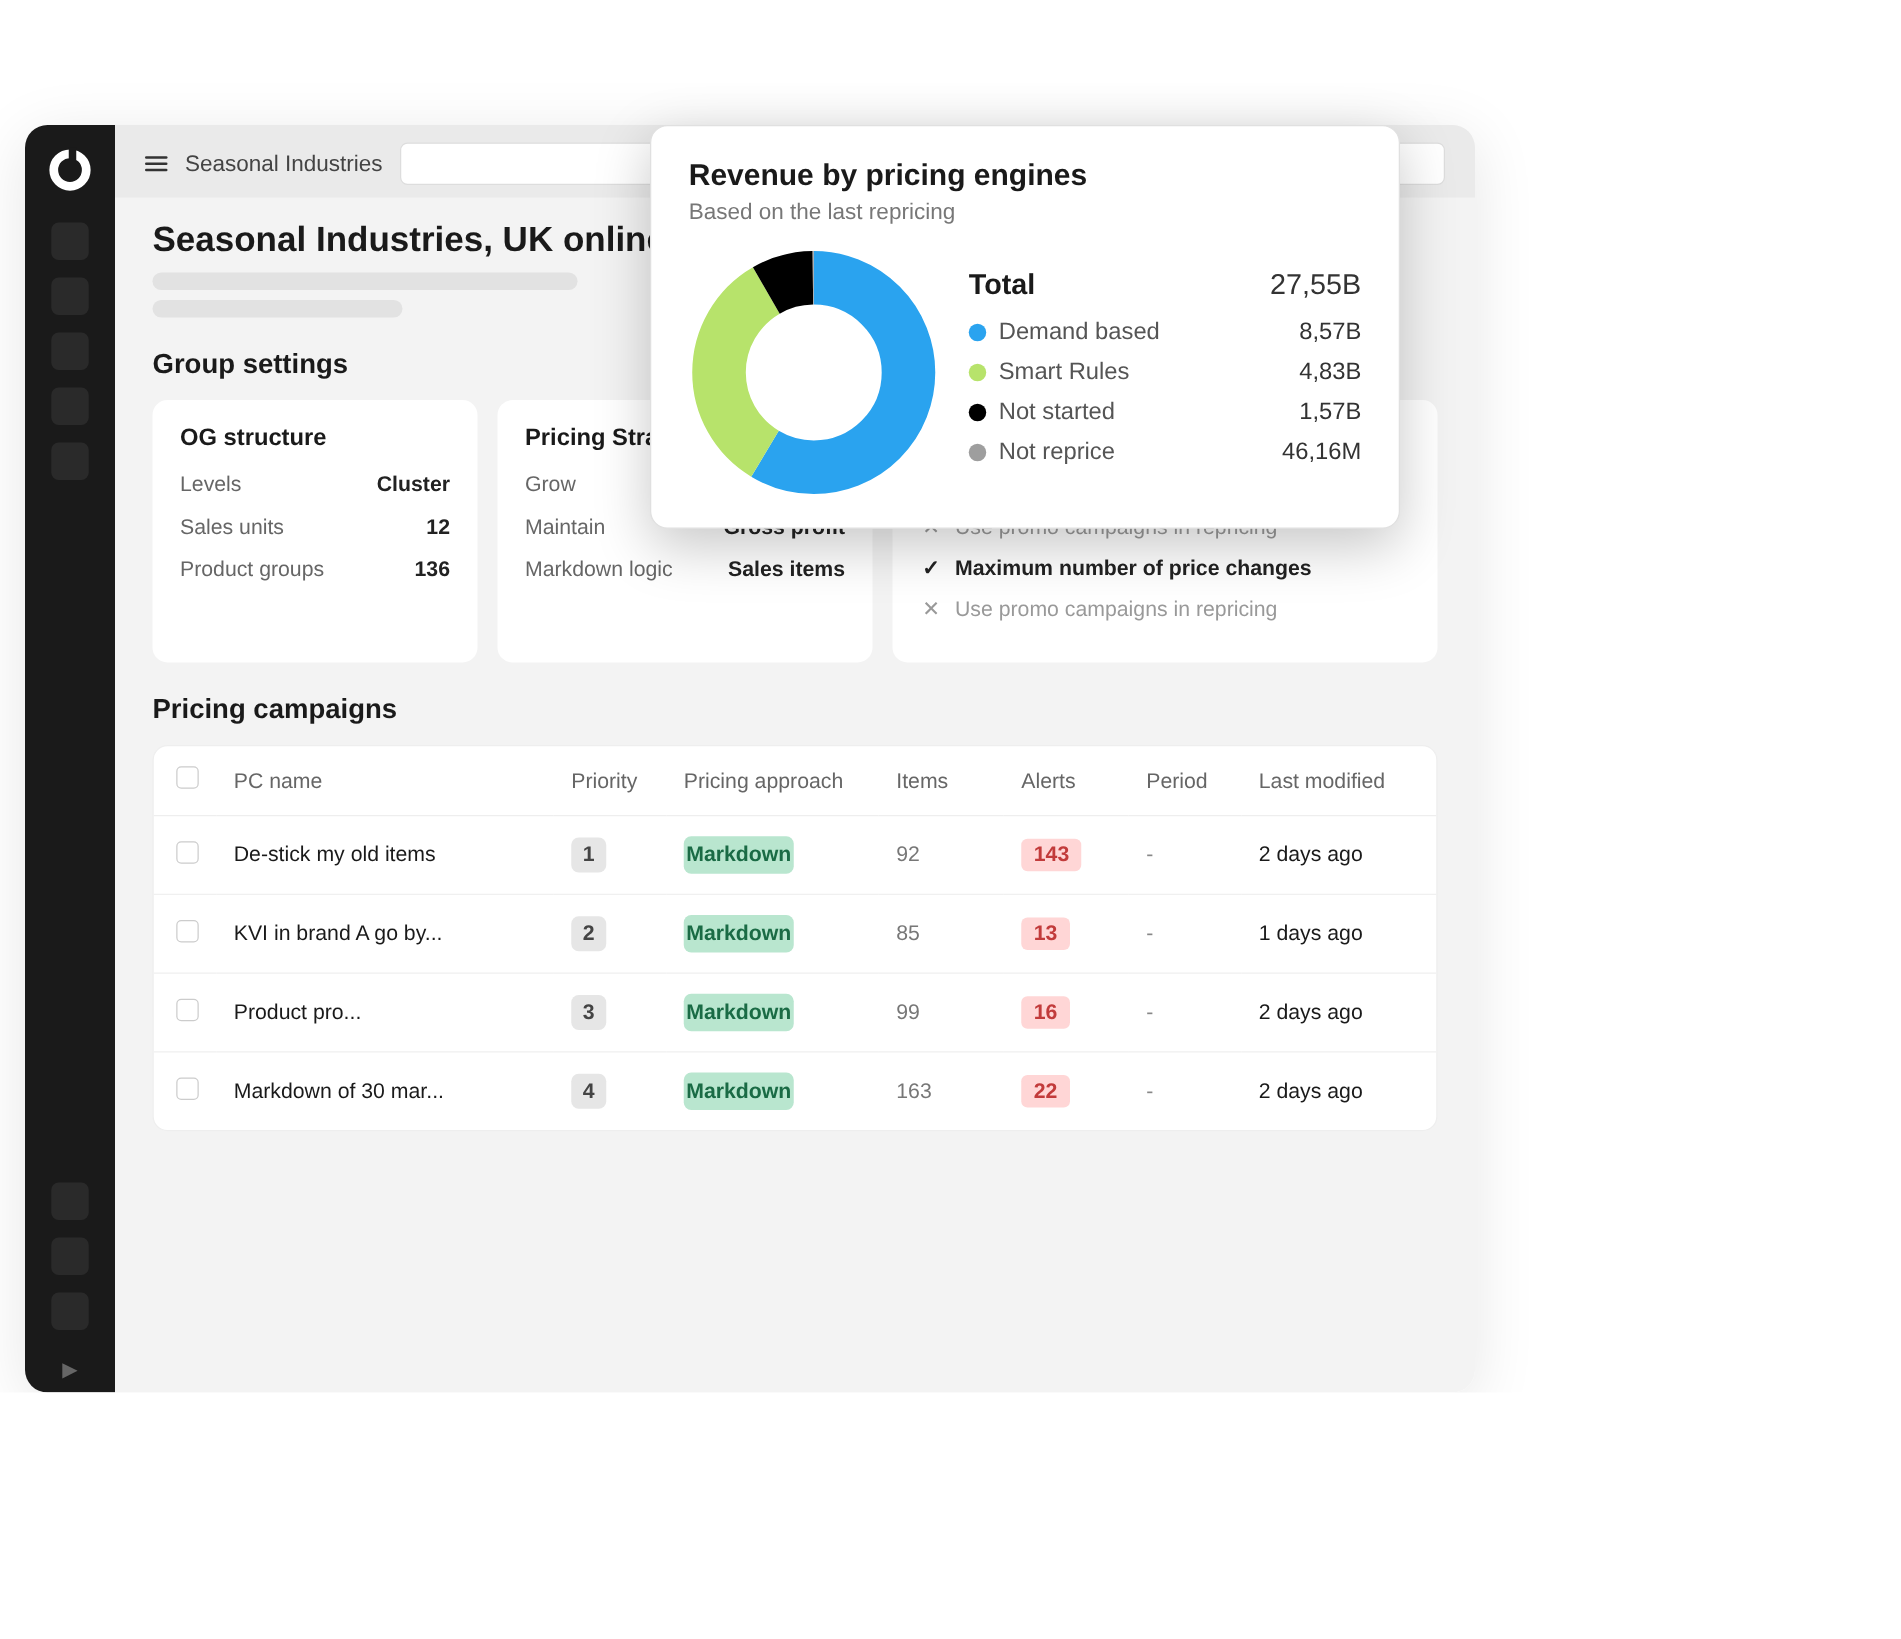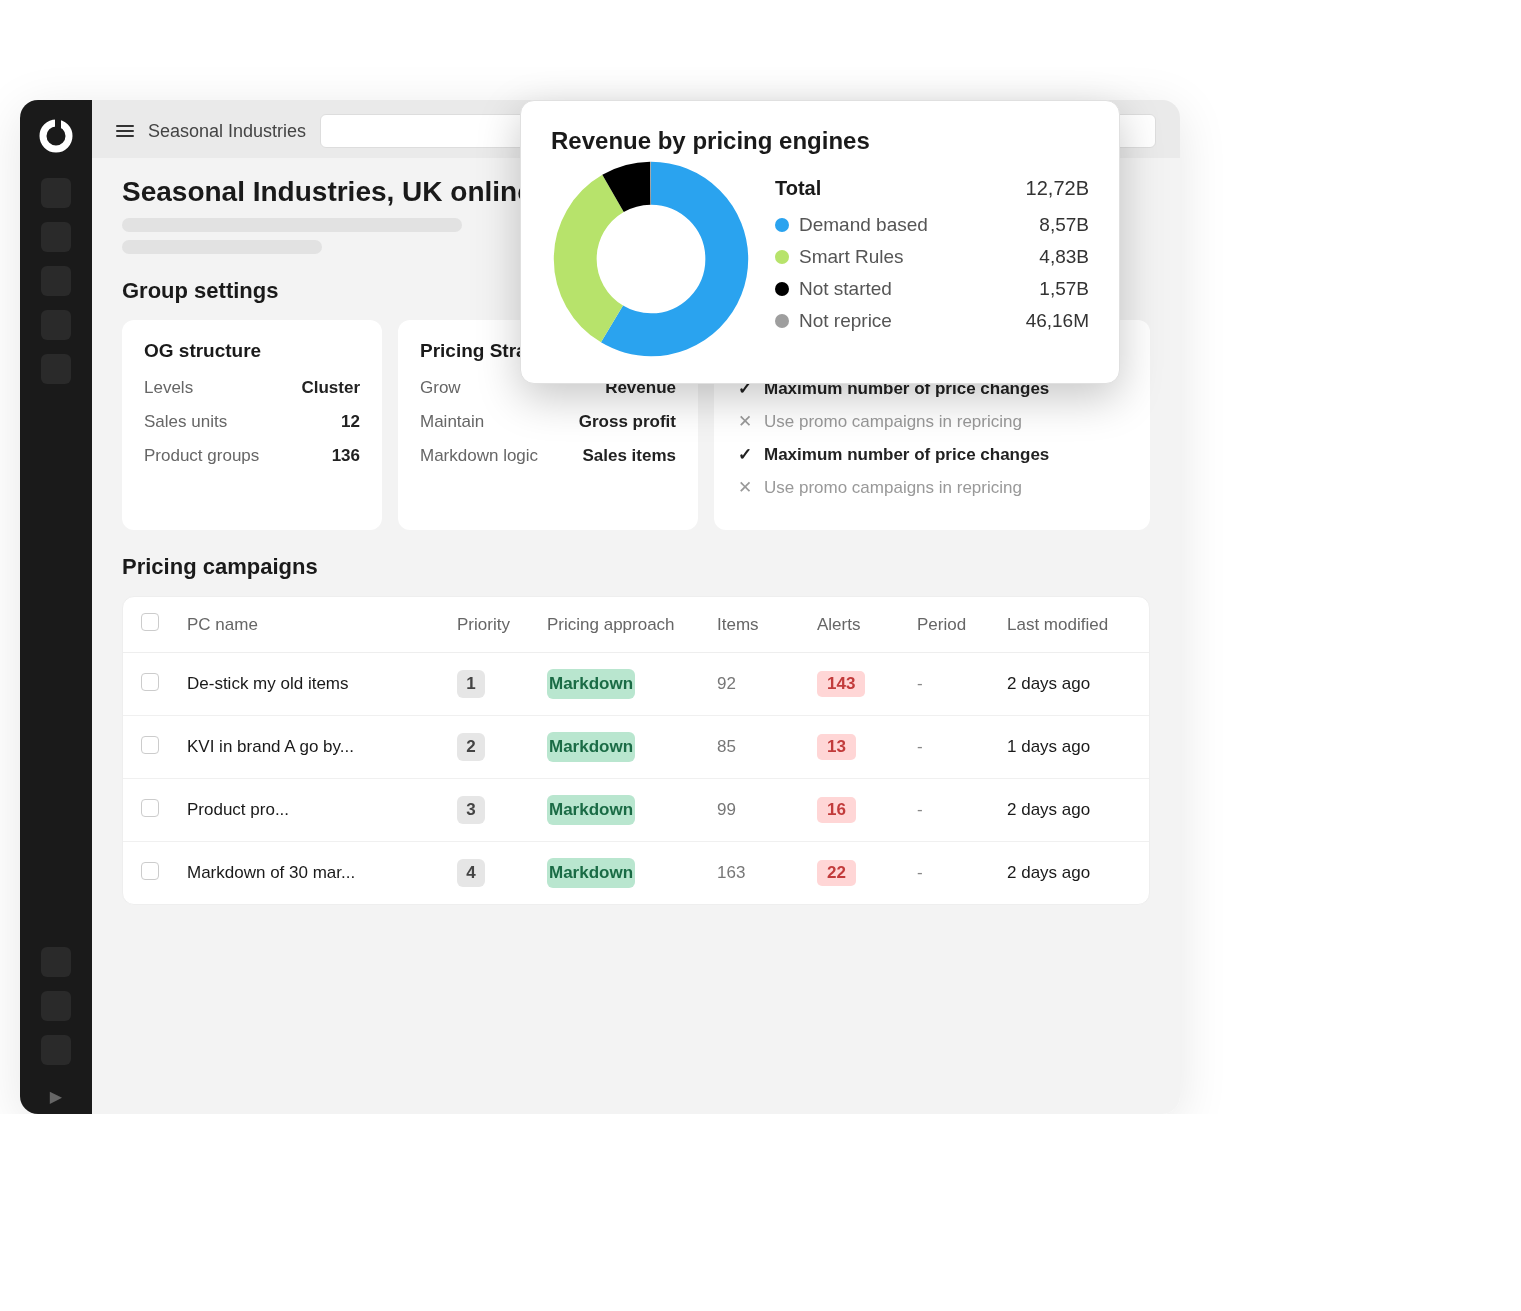--- a/index.html
+++ b/index.html
@@ -51,21 +51,21 @@
   td.num { color: #777; }
   
   .popover { position: absolute; top: 0; left: 520px; width: 600px; background: #fff; border-radius: 14px; padding: 26px 30px 24px 30px; box-shadow: 0 14px 44px rgba(0,0,0,0.22); border: 1px solid #e0e0e0; }
   .pop-title { font-size: 24px; font-weight: 700; margin-bottom: 4px; }
   .pop-sub { font-size: 18px; color: #777; margin-bottom: 18px; }
   .pop-body { display: flex; align-items: center; gap: 24px; }
   .donut { width: 200px; height: 200px; position: relative; }
   .donut svg { width: 100%; height: 100%; transform: rotate(-90deg); }
   .legend { flex: 1; }
   .legend-row { display: flex; align-items: center; justify-content: space-between; margin-bottom: 10px; font-size: 19px; }
-  .legend-row.total { font-weight: 700; font-size: 20px; margin-bottom: 14px; }
+  .legend-row.total { font-weight: 700; font-size: 23px; margin-bottom: 14px; }
   .legend-left { display: flex; align-items: center; gap: 10px; }
   .dot { width: 14px; height: 14px; border-radius: 50%; display: inline-block; }
   .legend-label { color: #555; }
   .legend-val { font-weight: 500; color: #333; }
   th.col-name { width: 270px; }
   th.col-prio { width: 90px; }
   th.col-app { width: 170px; }
   th.col-items { width: 100px; }
   th.col-alerts { width: 100px; }
   th.col-period { width: 90px; }
@@ -229,35 +229,36 @@
      </tr>
               </tbody>
         </table>
       </div>
     </div>
   </div>
 </div>
 
 <div class="popover">
   <div class="pop-title">Revenue by pricing engines</div>
+  <div class="pop-sub">Based on the last repricing</div>
   <div class="pop-body">
     <div class="donut">
       <svg viewBox="0 0 42 42" id="donut-svg">
             <circle cx="21" cy="21" r="15.915" fill="transparent" stroke="#2aa3ef" stroke-width="9" stroke-dasharray="58.51363087662569 41.48636912337431" stroke-dashoffset="0"></circle>
             <circle cx="21" cy="21" r="15.915" fill="transparent" stroke="#b7e36b" stroke-width="9" stroke-dasharray="32.97792732019861 67.0220726798014" stroke-dashoffset="-58.51363087662569"></circle>
             <circle cx="21" cy="21" r="15.915" fill="transparent" stroke="#000000" stroke-width="9" stroke-dasharray="8.193273868372323 91.80672613162767" stroke-dashoffset="-91.4915581968243"></circle>
             <circle cx="21" cy="21" r="15.915" fill="transparent" stroke="#9e9e9e" stroke-width="9" stroke-dasharray="0.3151679348033887 99.68483206519662" stroke-dashoffset="-99.68483206519662"></circle>
           </svg>
     </div>
     <div class="legend">
       <div class="legend-row total">
         <span class="legend-left">
               <span>Total</span>
             </span>
-        <span class="legend-val">12,72B</span>
+        <span class="legend-val">27,55B</span>
       </div>
       <div id="legend-rows">
             <div class="legend-row">
        <span class="legend-left">
          <span class="dot" style="background:#2aa3ef"></span>
          <span class="legend-label">Demand based</span>
        </span>
        <span class="legend-val">8,57B</span>
      </div>
             <div class="legend-row">

